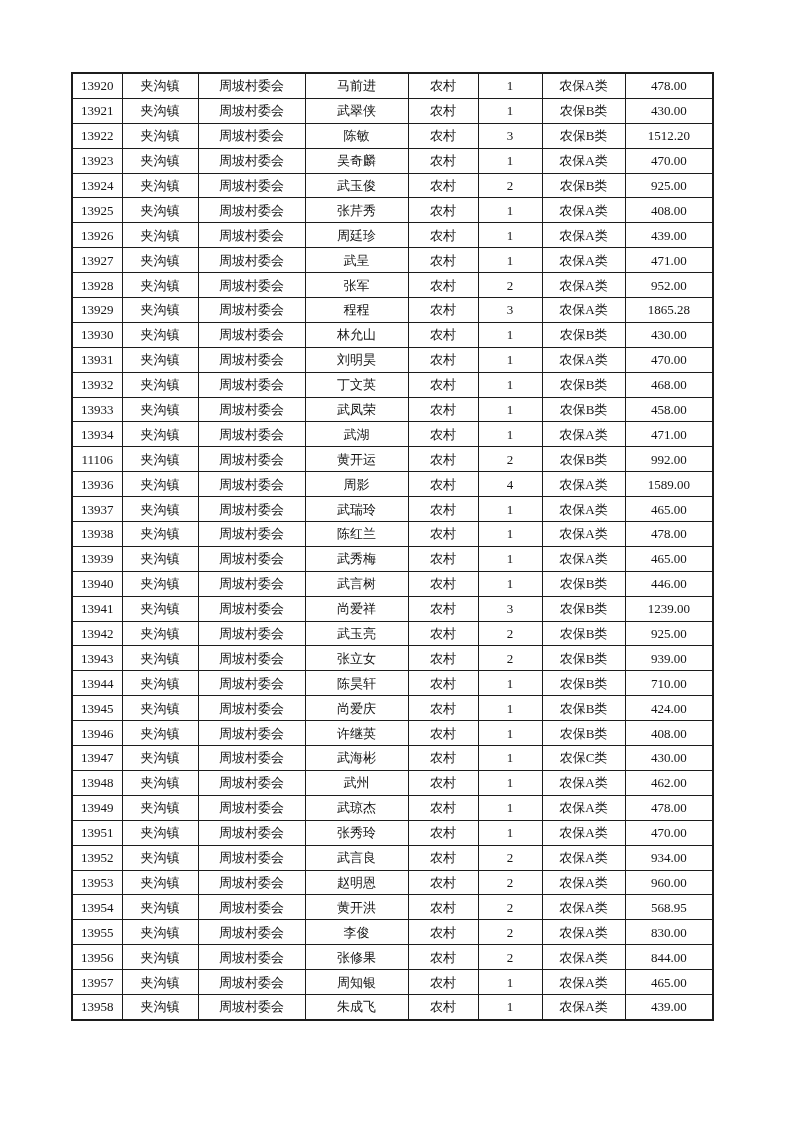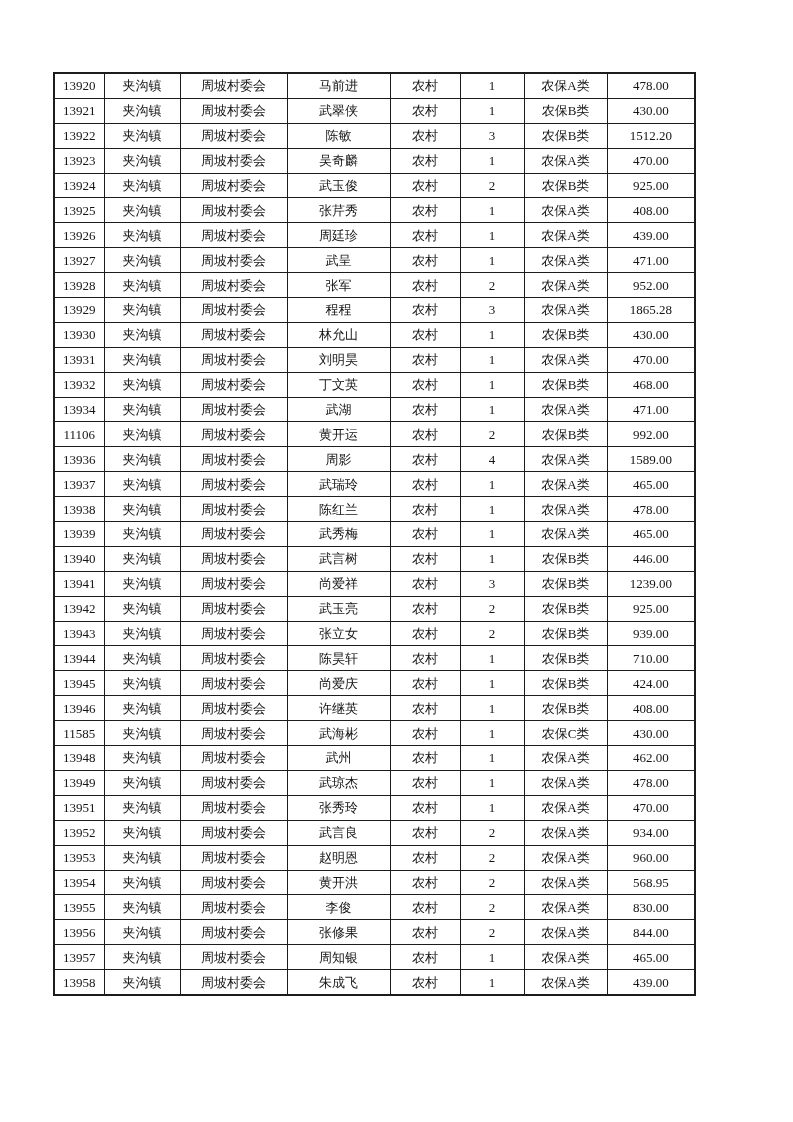--- a/index.html
+++ b/index.html
@@ -9,21 +9,21 @@
   body {
     width: 793px;
     height: 1122px;
     background: #ffffff;
     position: relative;
     font-family: "Liberation Serif", "DejaVu Serif", serif;
     overflow: hidden;
   }
   .sheet {
     position: absolute;
-    left: 53px;
+    left: 71px;
     top: 72px;
   }
   table.roster {
     border-collapse: collapse;
     table-layout: fixed;
     border: 2px solid #1c1c1c;
     width: 641px;
   }
   table.roster td {
     border: 1px solid #1c1c1c;
@@ -186,20 +186,30 @@
     <td>13932</td>
     <td>夹沟镇</td>
     <td>周坡村委会</td>
     <td>丁文英</td>
     <td>农村</td>
     <td>1</td>
     <td>农保B类</td>
     <td>468.00</td>
   </tr>
         <tr>
+    <td>13933</td>
+    <td>夹沟镇</td>
+    <td>周坡村委会</td>
+    <td>武凤荣</td>
+    <td>农村</td>
+    <td>1</td>
+    <td>农保B类</td>
+    <td>458.00</td>
+  </tr>
+        <tr>
     <td>13934</td>
     <td>夹沟镇</td>
     <td>周坡村委会</td>
     <td>武湖</td>
     <td>农村</td>
     <td>1</td>
     <td>农保A类</td>
     <td>471.00</td>
   </tr>
         <tr>
@@ -316,21 +326,21 @@
     <td>13946</td>
     <td>夹沟镇</td>
     <td>周坡村委会</td>
     <td>许继英</td>
     <td>农村</td>
     <td>1</td>
     <td>农保B类</td>
     <td>408.00</td>
   </tr>
         <tr>
-    <td>11585</td>
+    <td>13947</td>
     <td>夹沟镇</td>
     <td>周坡村委会</td>
     <td>武海彬</td>
     <td>农村</td>
     <td>1</td>
     <td>农保C类</td>
     <td>430.00</td>
   </tr>
         <tr>
     <td>13948</td>

